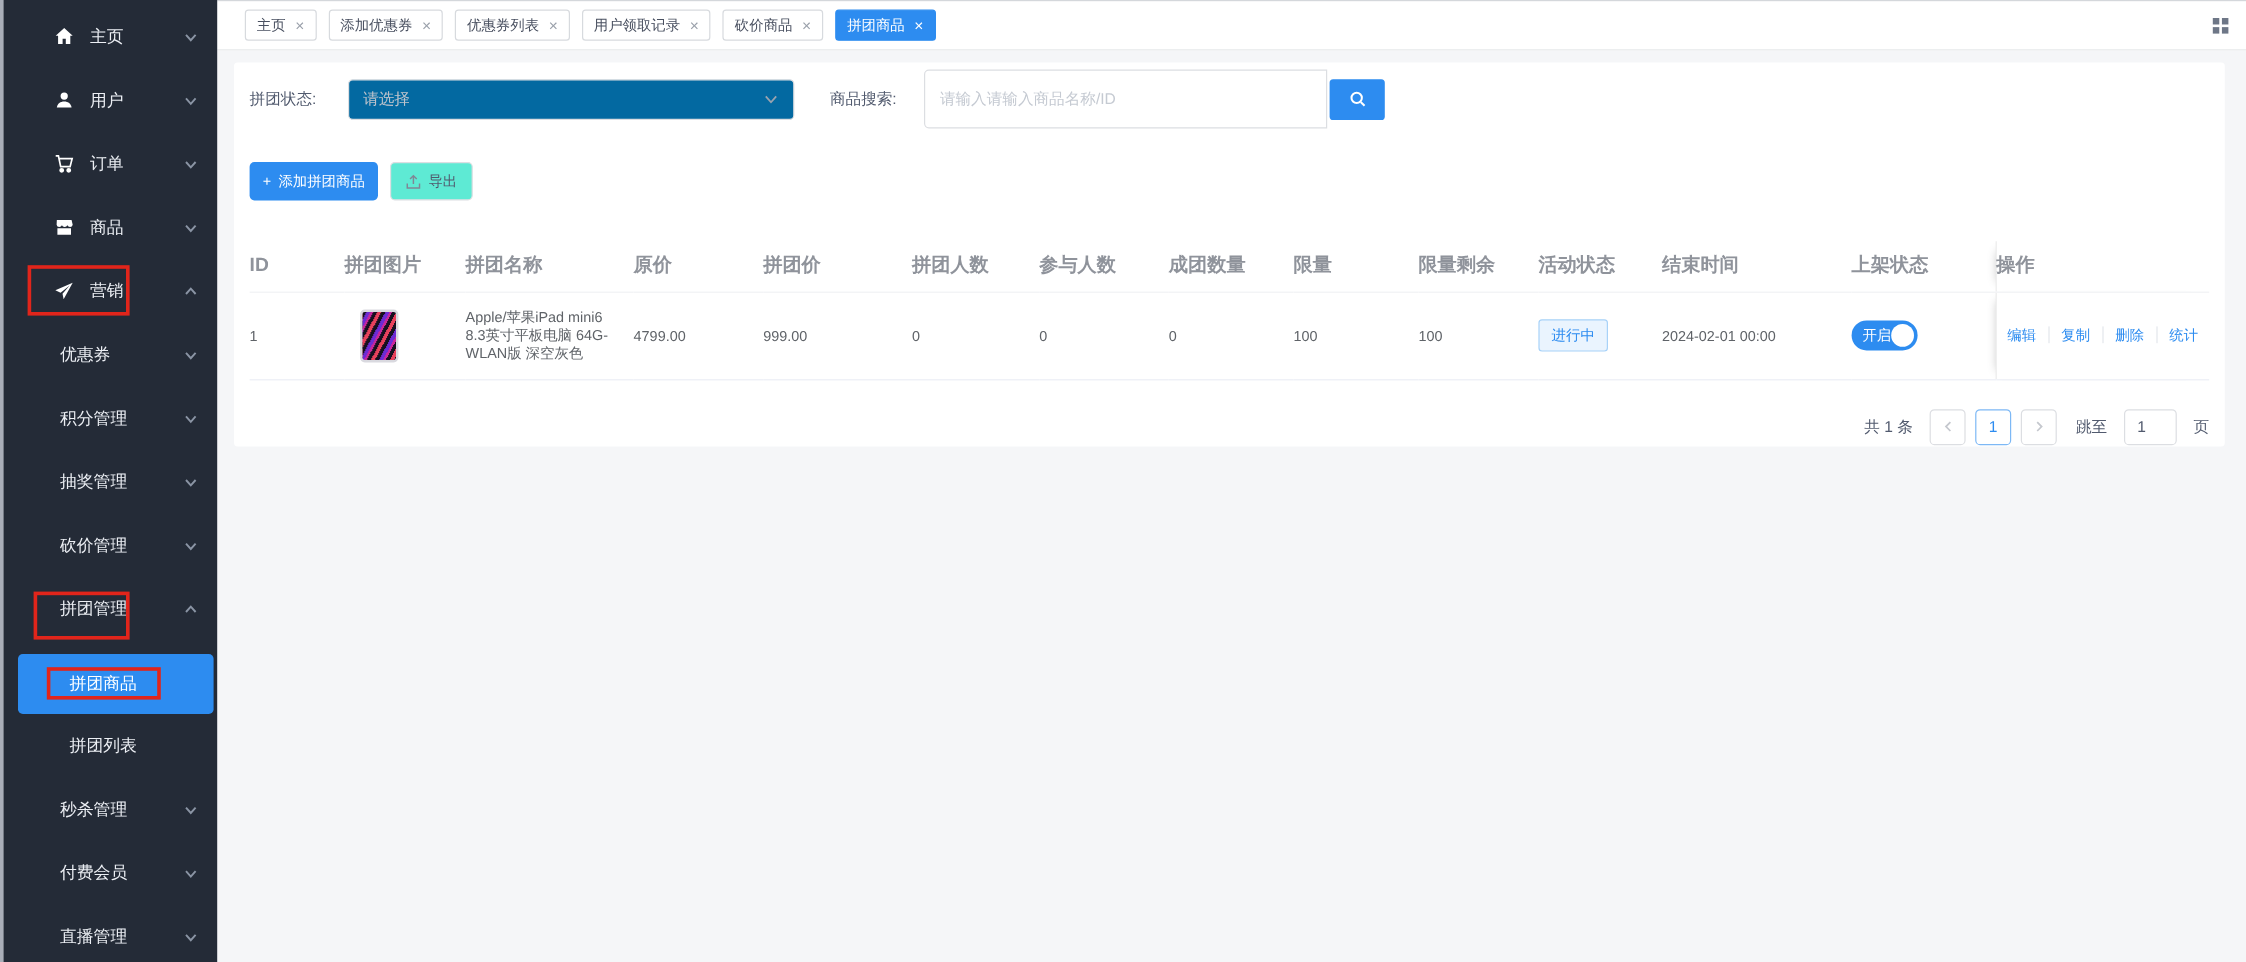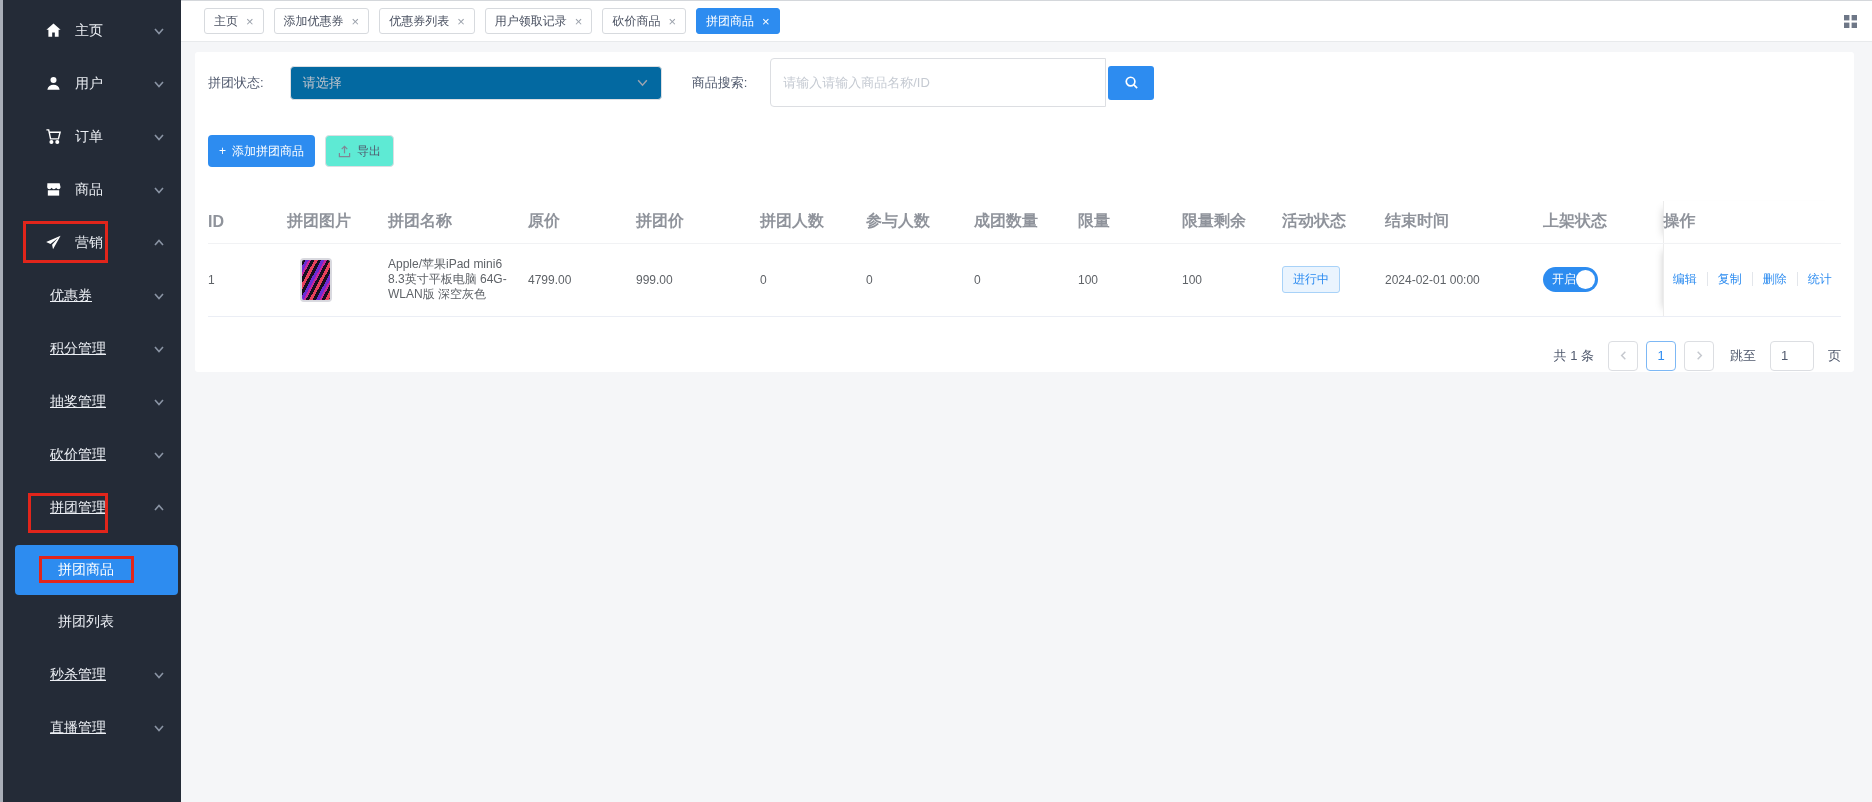--- a/index.html
+++ b/index.html
@@ -11,21 +11,21 @@
   html,body{width:1872px;height:802px;overflow:hidden;}
   body{font-family:"Liberation Sans","DejaVu Sans",sans-serif;background:#f5f6f8;color:#515a6e;}
   .screen{position:relative;width:1872px;height:802px;display:flex;}
 
   
   .sidebar{position:relative;width:181px;height:802px;background:var(--sidebar-bg);flex:0 0 181px;
            border-left:3px solid #a9aeb8;padding-top:4px;}
   .s-item{height:53px;display:flex;align-items:center;color:#eceff4;font-size:14px;cursor:pointer;padding:0 16px 0 42px;}
   .s-item .s-icon{width:17px;height:17px;margin-right:13px;display:inline-flex;flex:0 0 17px;color:#fff;}
   .s-item .s-icon svg{width:100%;height:100%;}
-  .s-item.sub{padding-left:47px;text-decoration:underline;}
+  .s-item.sub{padding-left:47px;}
   .s-item.leaf{padding-left:55px;text-align:center;}
   .chev{margin-left:auto;display:inline-flex;width:12px;height:12px;color:#8a94a4;}
   .chev svg{width:12px;height:12px;}
   .chev.up svg{transform:rotate(180deg);}
   .s-active-wrap{height:50px;margin:11px 3px 0 12px;background:var(--accent);border-radius:4px;
                  display:flex;align-items:center;color:#fff;font-size:14px;padding-left:43px;cursor:pointer;}
   .annotation{position:absolute;border:3px solid var(--annotation);z-index:5;pointer-events:none;}
   .ann-marketing{left:20px;top:221px;width:85px;height:42px;}
   .ann-groupmgmt{left:25px;top:493px;width:80px;height:40px;}
   .ann-groupgoods{left:36px;top:556px;width:95px;height:27px;}
@@ -214,20 +214,28 @@
         </span>
     </div>
     <div class="s-active-wrap">
       <span>拼团商品</span>
     </div>
     <div class="s-item leaf">
       <span>拼团列表</span>
     </div>
     <div class="s-item sub">
       <span>秒杀管理</span>
+      <span class="chev">
+          <svg viewBox="0 0 12 12" fill="none" stroke="currentColor" stroke-width="1.6">
+            <polyline points="2,4 6,8.5 10,4"></polyline>
+          </svg>
+        </span>
+    </div>
+    <div class="s-item sub">
+      <span>付费会员</span>
       <span class="chev">
           <svg viewBox="0 0 12 12" fill="none" stroke="currentColor" stroke-width="1.6">
             <polyline points="2,4 6,8.5 10,4"></polyline>
           </svg>
         </span>
     </div>
     <div class="s-item sub">
       <span>直播管理</span>
       <span class="chev">
           <svg viewBox="0 0 12 12" fill="none" stroke="currentColor" stroke-width="1.6">

